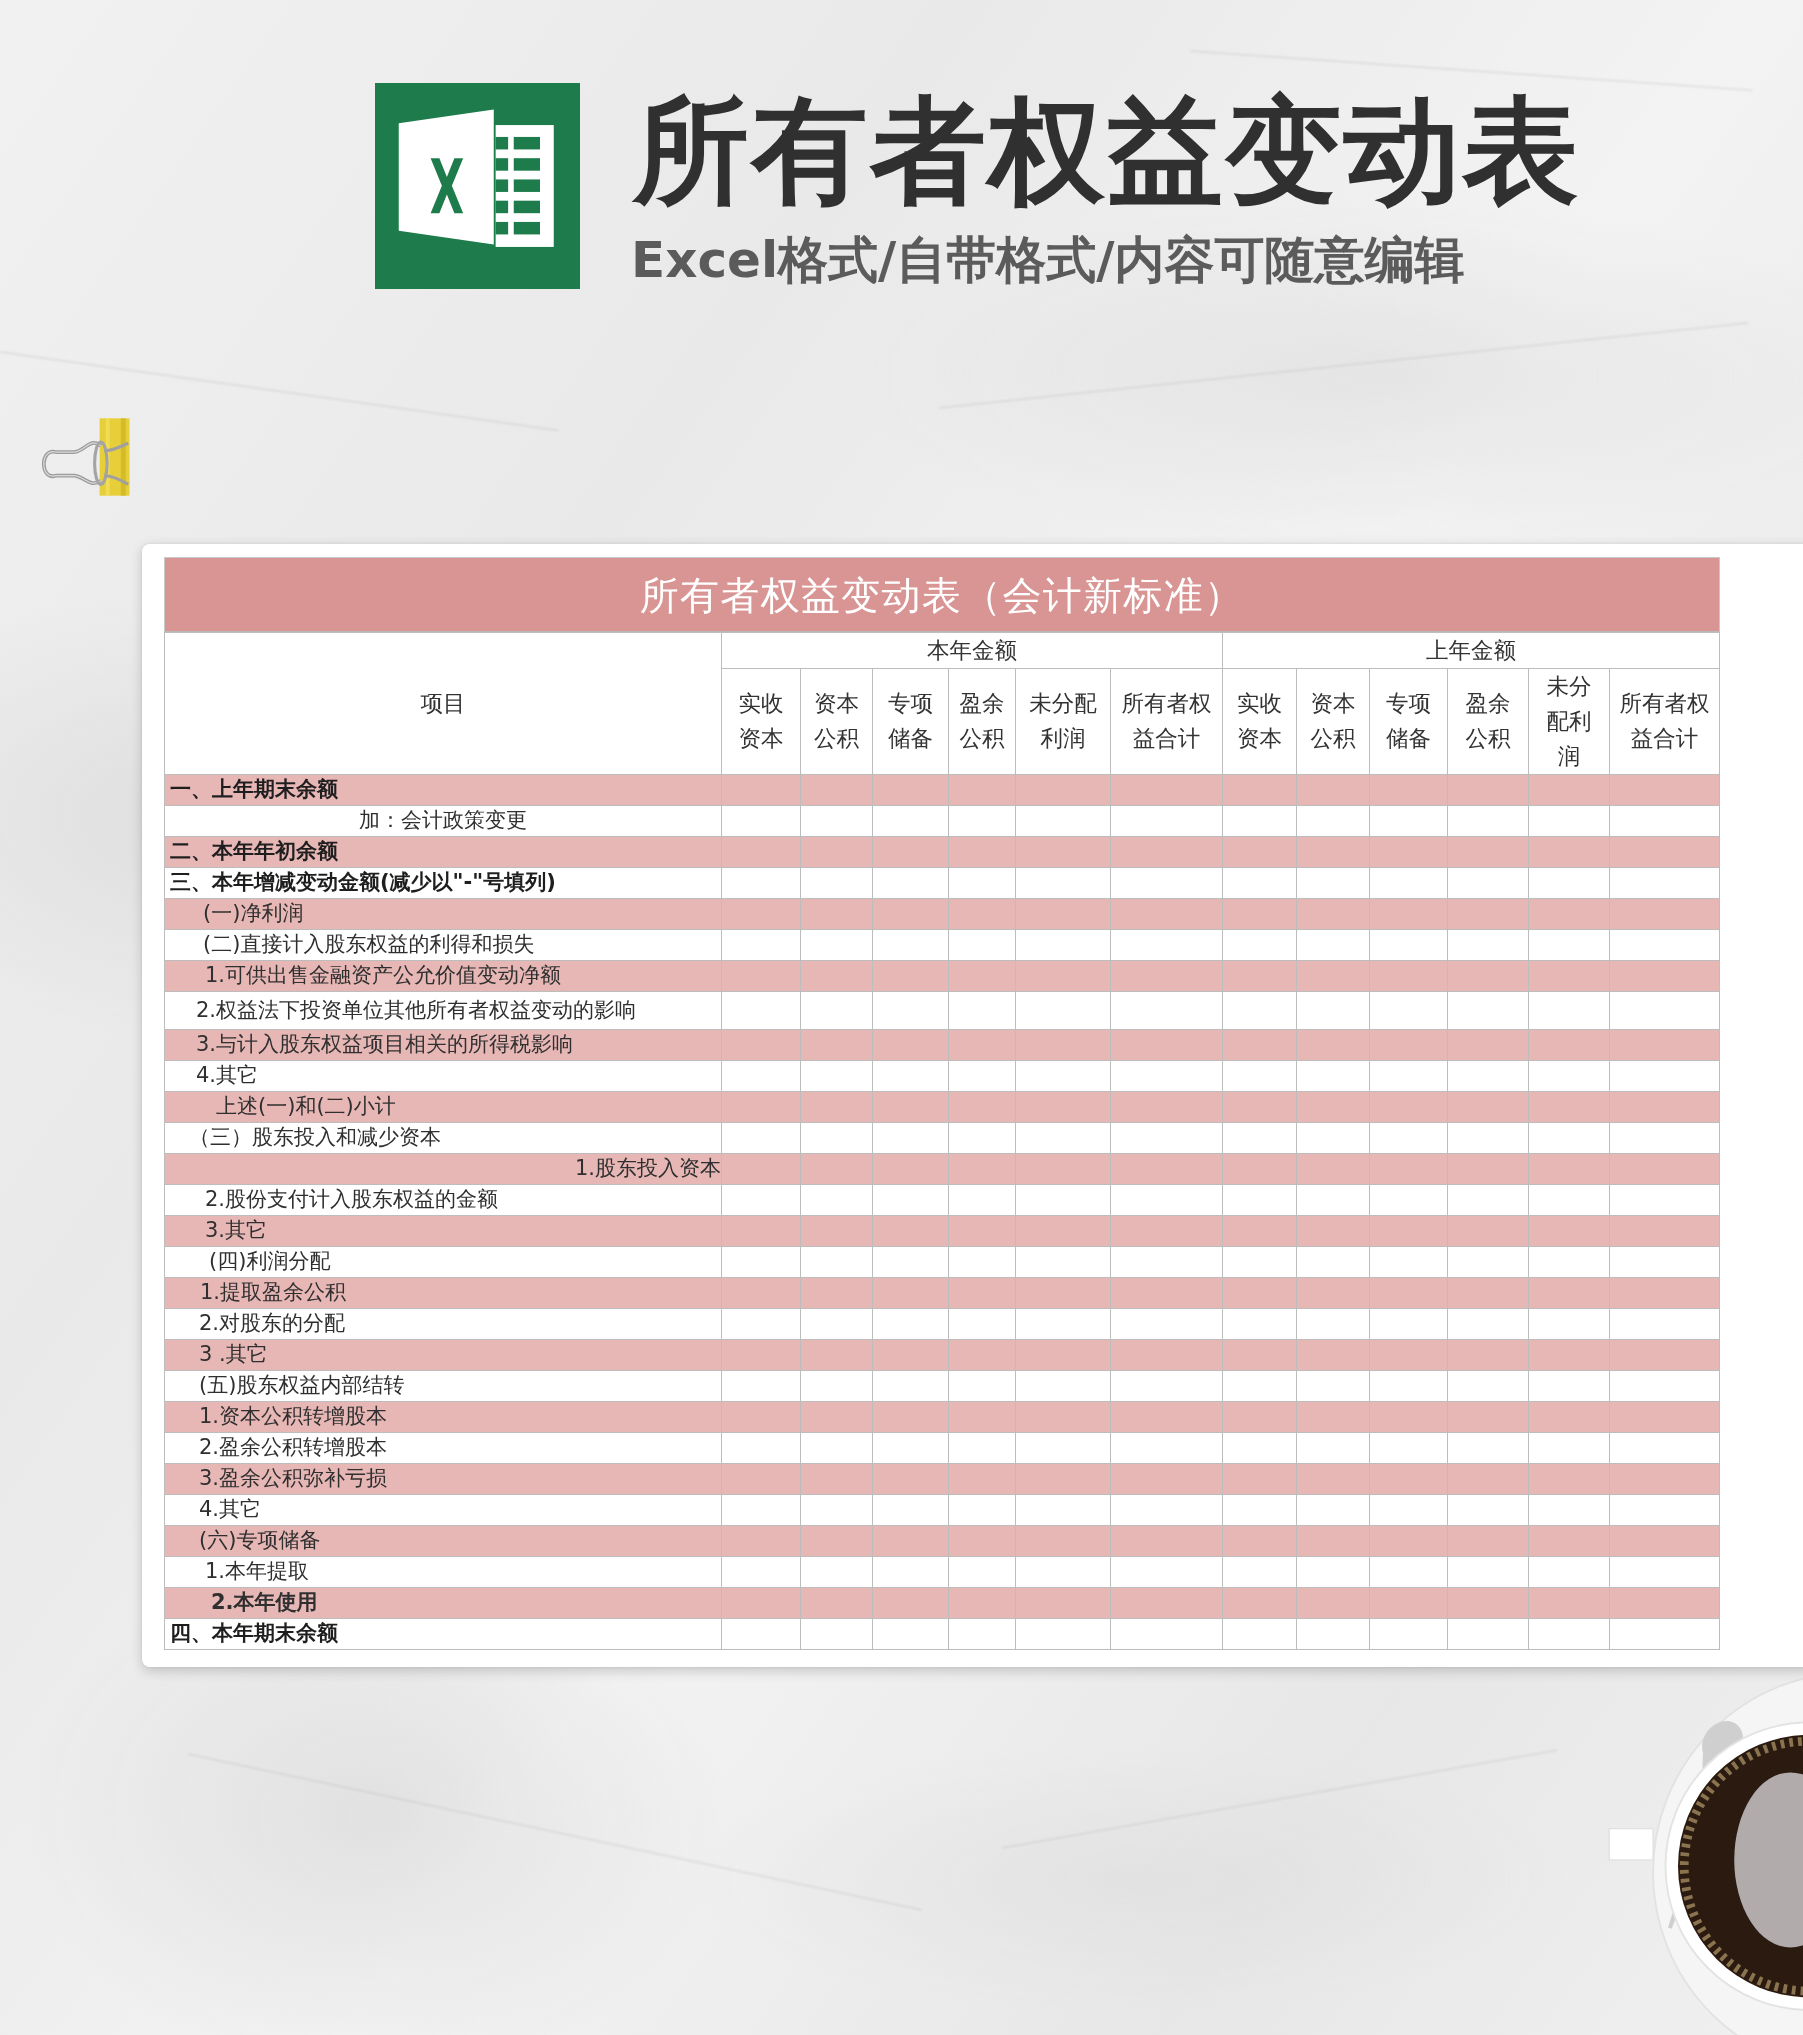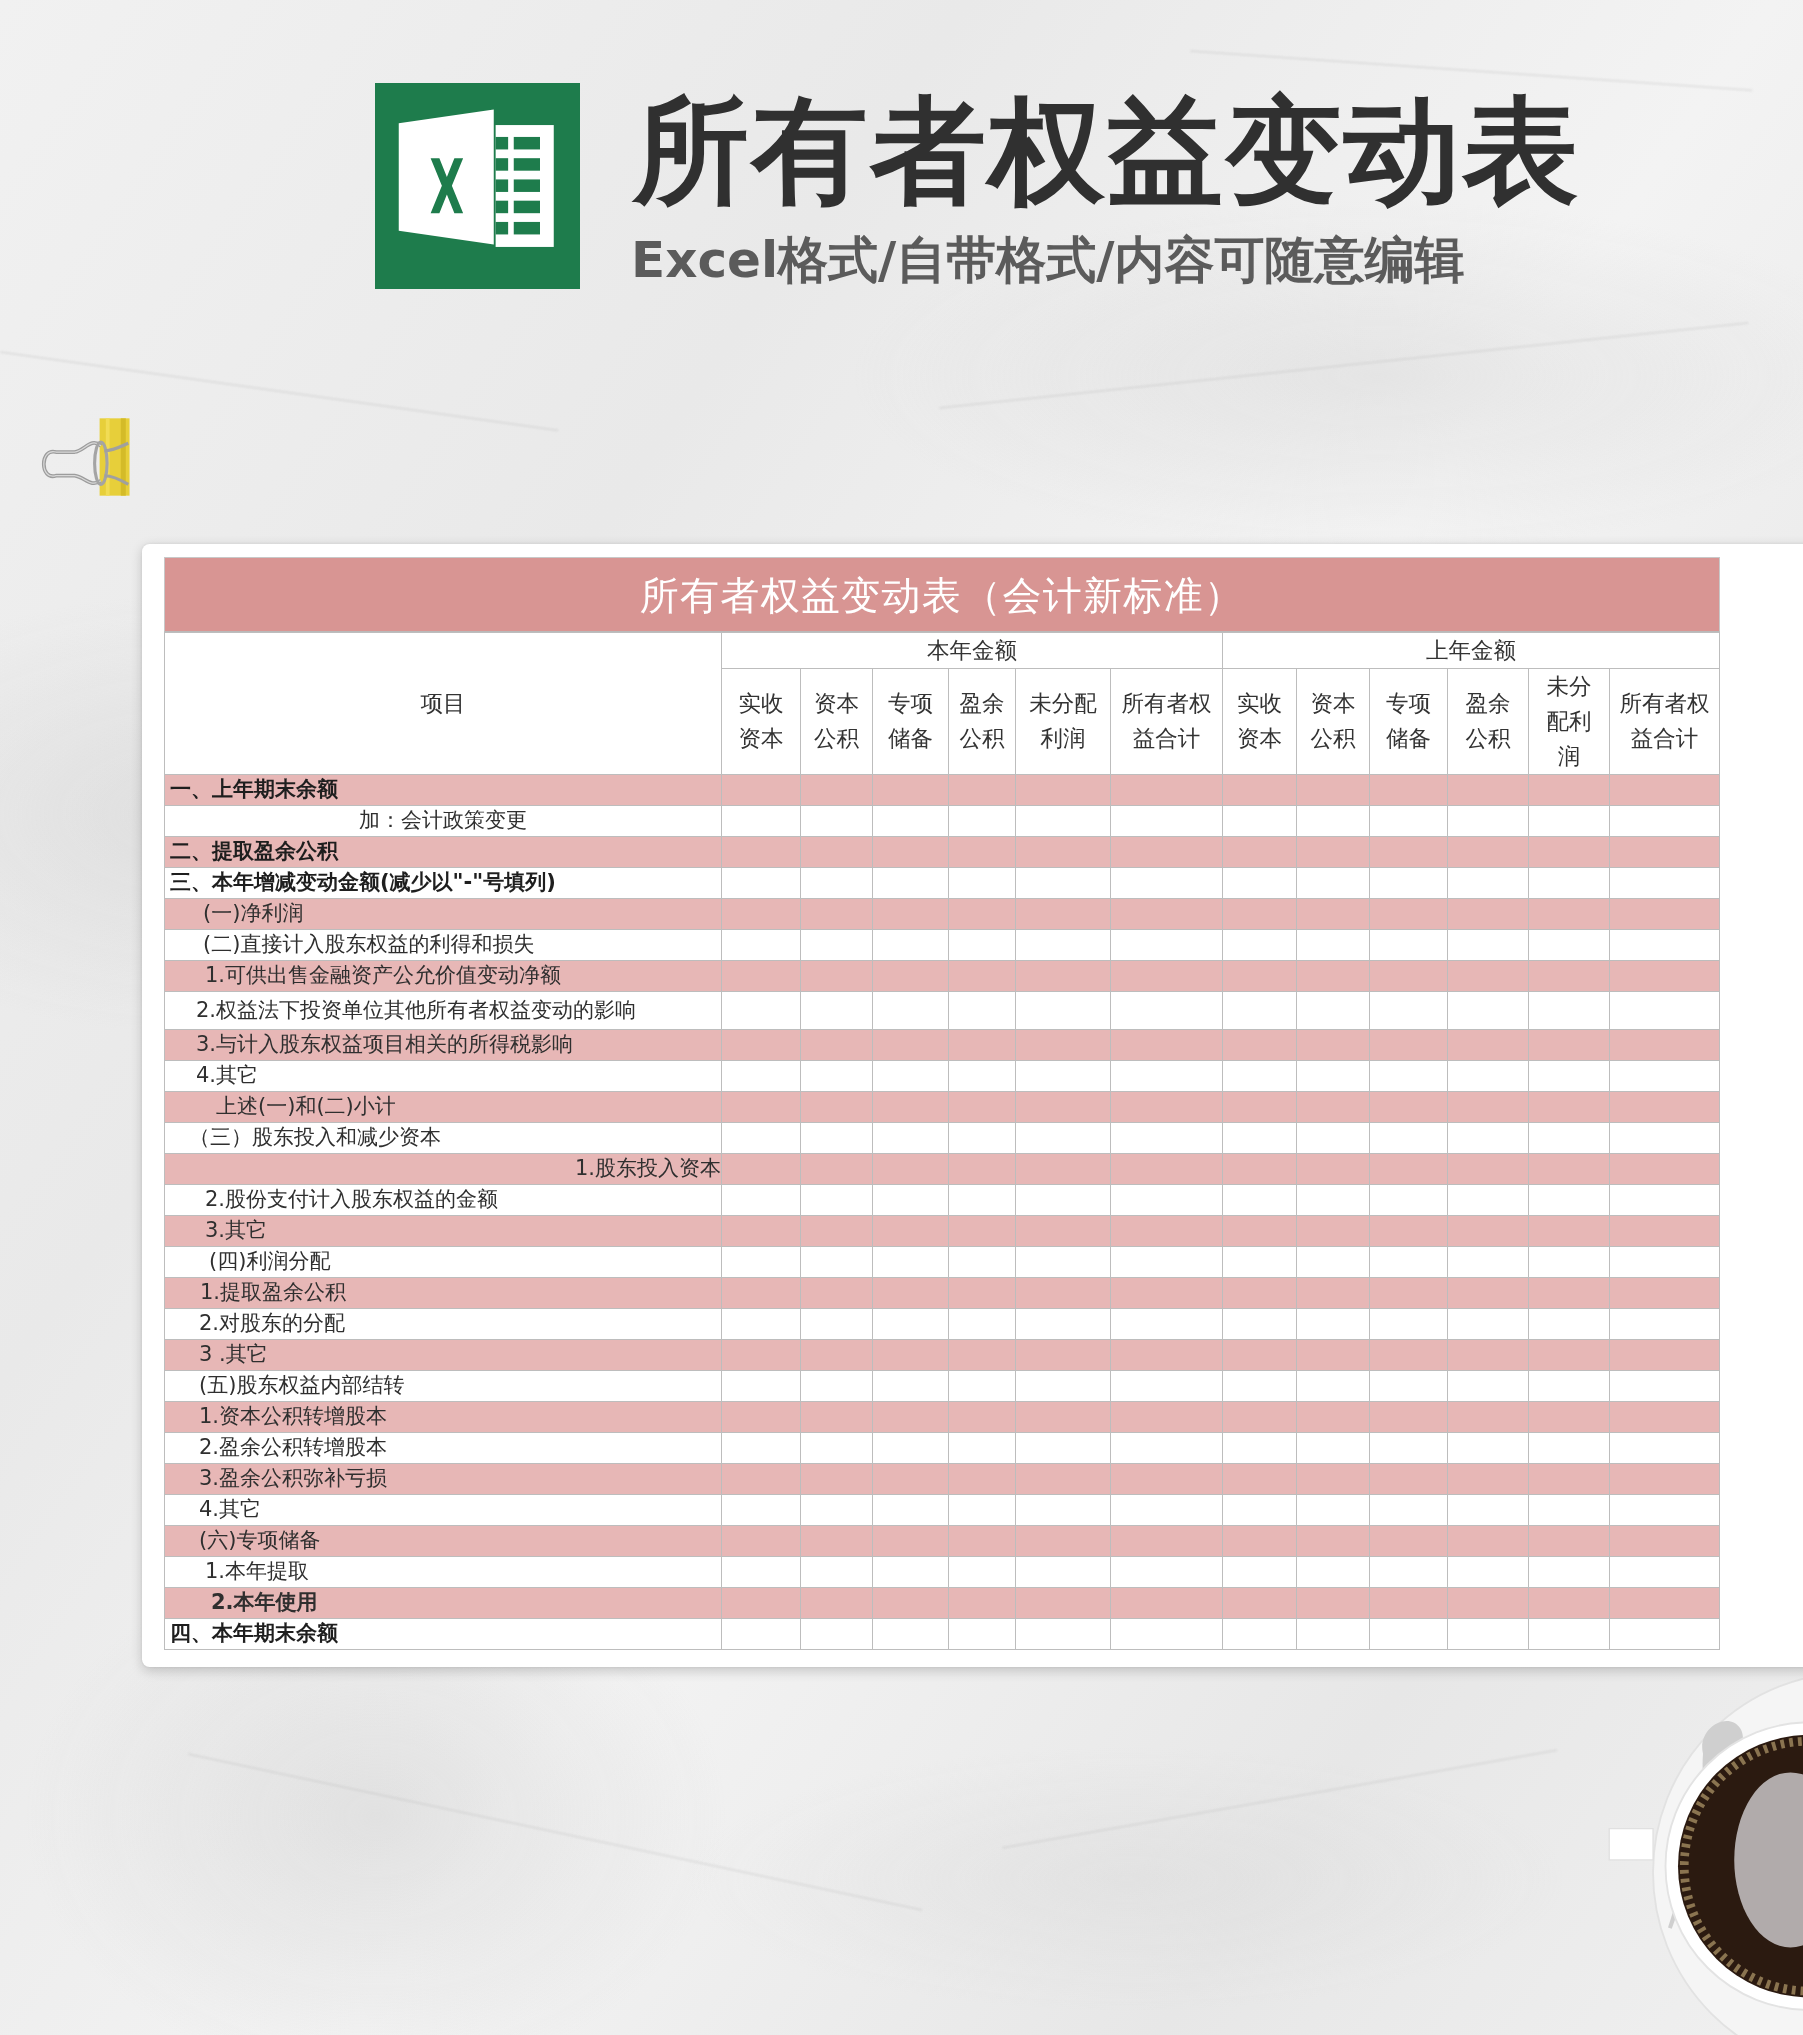--- a/index.html
+++ b/index.html
@@ -188,21 +188,21 @@
             <td></td>
             <td></td>
             <td></td>
             <td></td>
             <td></td>
             <td></td>
             <td></td>
             <td></td>
           </tr>
           <tr class="pink">
-            <td class="label bold">二、提取盈余公积</td>
+            <td class="label bold">二、本年年初余额</td>
             <td></td>
             <td></td>
             <td></td>
             <td></td>
             <td></td>
             <td></td>
             <td></td>
             <td></td>
             <td></td>
             <td></td>

